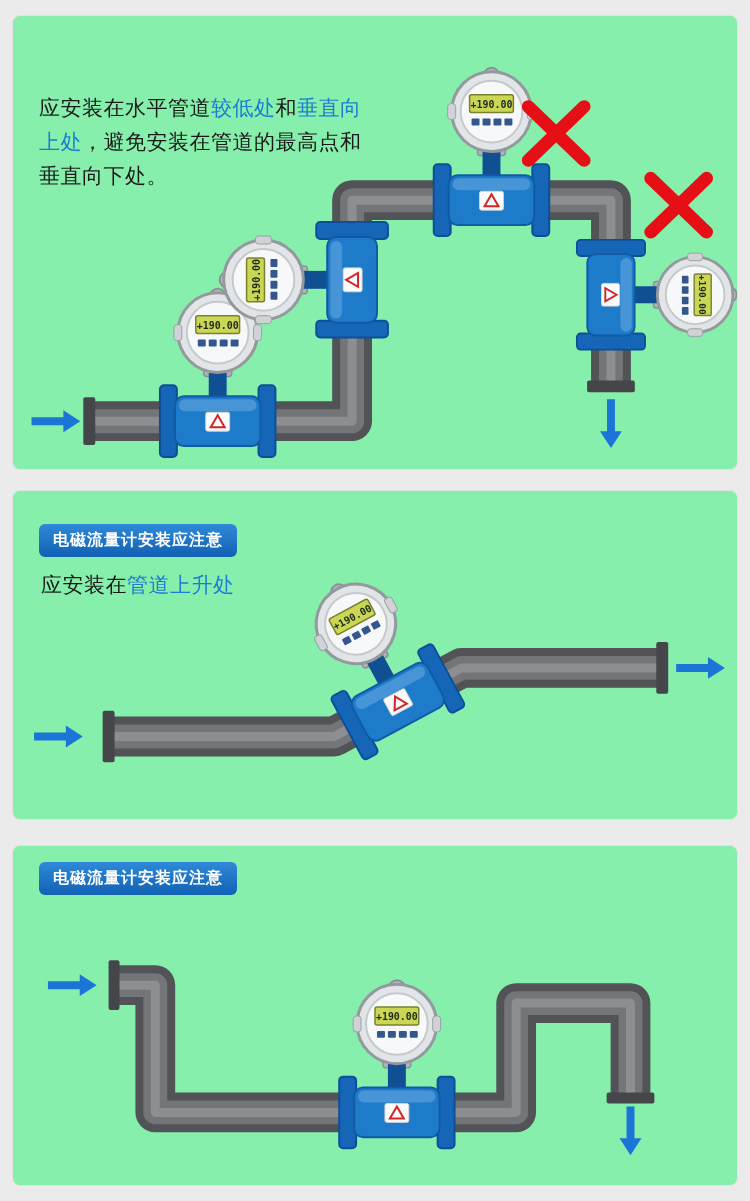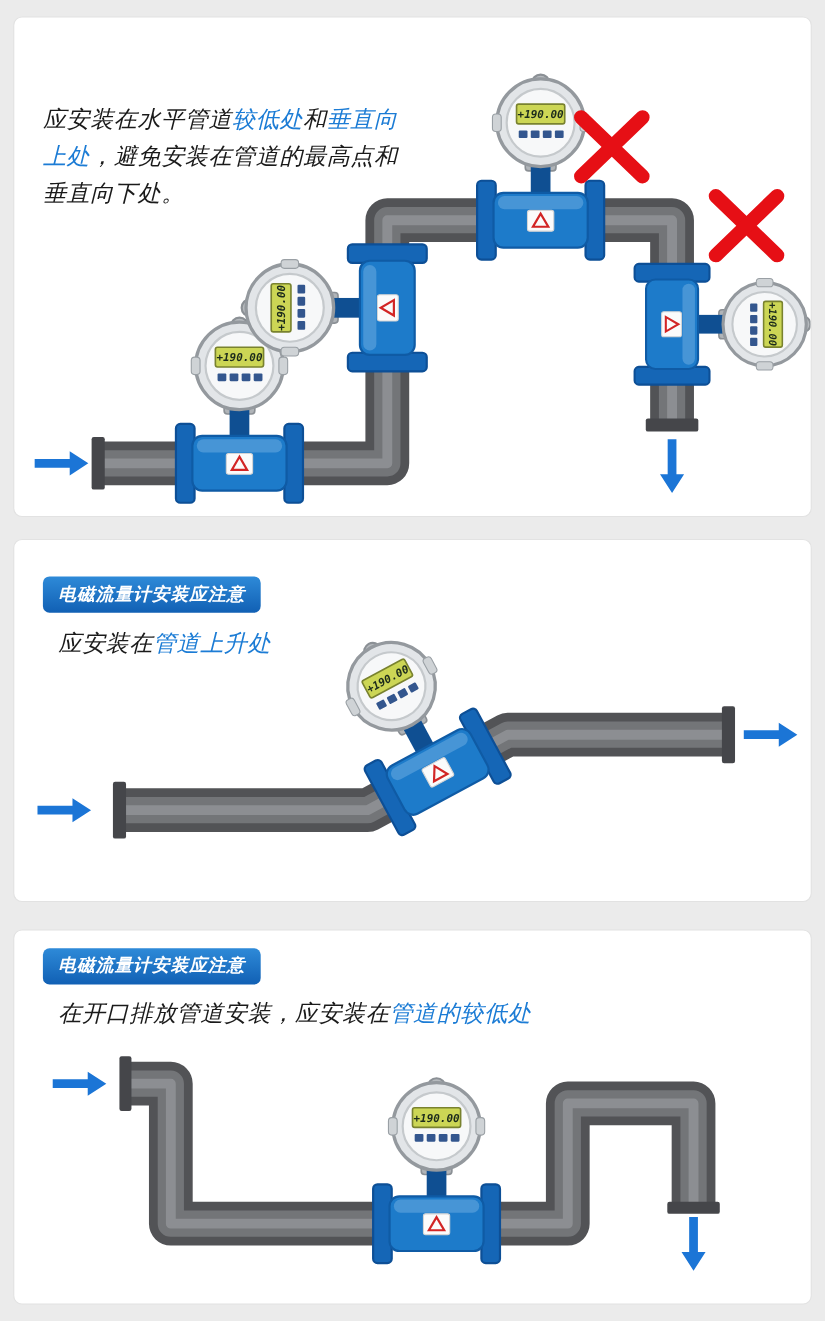--- a/index.html
+++ b/index.html
@@ -6,44 +6,43 @@
   html,body { width:750px; }
   body {
     width:750px; height:1201px;
     background:#ebebeb;
     font-family:"DejaVu Sans","Liberation Sans",sans-serif;
     color:#1a1a1a;
   }
   .page { padding:15px 12px 0; }
   .card {
     position:relative;
-    background:#ffffff;
+    background:#86efac;
     border:1px solid #e2e2e2;
     border-radius:8px;
     overflow:hidden;
-    font-style:italic;
   }
   .card-1 { height:455px; margin-bottom:20px; }
   .card-2 { height:330px; margin-bottom:25px; }
   .card-3 { height:341px; }
   .diagram { position:absolute; left:0; top:0; width:100%; height:100%; }
   .para {
     position:absolute; left:26px; top:75px; width:332px;
     font-size:21px; line-height:1.62; letter-spacing:0.5px;
   }
   .blue { color:#1c7cd5; }
   .badge {
     position:absolute; left:26px;
     display:inline-block;
     background:linear-gradient(180deg,#2e8ad8,#1160b4);
     color:#ffffff; font-weight:bold; font-size:16px;
     padding:6px 14px; border-radius:6px;
     letter-spacing:1px;
   }
-  .caption { position:absolute; left:40px; font-size:21px; letter-spacing:0.5px; }
+  .caption { position:absolute; left:28px; font-size:21px; letter-spacing:0.5px; }
   .card-2 .badge { top:33px; }
   .card-2 .caption { top:80px; }
   .card-3 .badge { top:16px; }
   .card-3 .caption { top:61px; }
 
   .pipe-base { stroke:#525356; stroke-width:40; fill:none; stroke-linejoin:round; }
   .pipe-mid  { stroke:#737578; stroke-width:24; fill:none; stroke-linejoin:round; }
   .pipe-hi   { stroke:#919396; stroke-width:9;  fill:none; stroke-linejoin:round; opacity:0.85; }
   .cap { fill:#45464a; }
   .flow-arrow { fill:#1b75d6; }
@@ -148,16 +147,15 @@
         <use href="#pipe3" class="pipe-hi"></use>
       </g>
       <rect x="95" y="115" width="11" height="50" rx="2" class="cap"></rect>
       <rect x="596" y="248" width="48" height="11" rx="2" class="cap"></rect>
       <use href="#arrow-right" class="flow-arrow" transform="translate(58,140)"></use>
       <use href="#arrow-right" class="flow-arrow" transform="translate(620,286) rotate(90)"></use>
       <use href="#flowmeter" transform="translate(315,133)"></use>
     </svg>
 
     <span class="badge">电磁流量计安装应注意</span>
-    <p class="caption"><span>在开口排放管道安装，应安装在</span><span class="blue">管道的较低处</span></p>
   </div>
 
 </div>
 
 </body></html>

